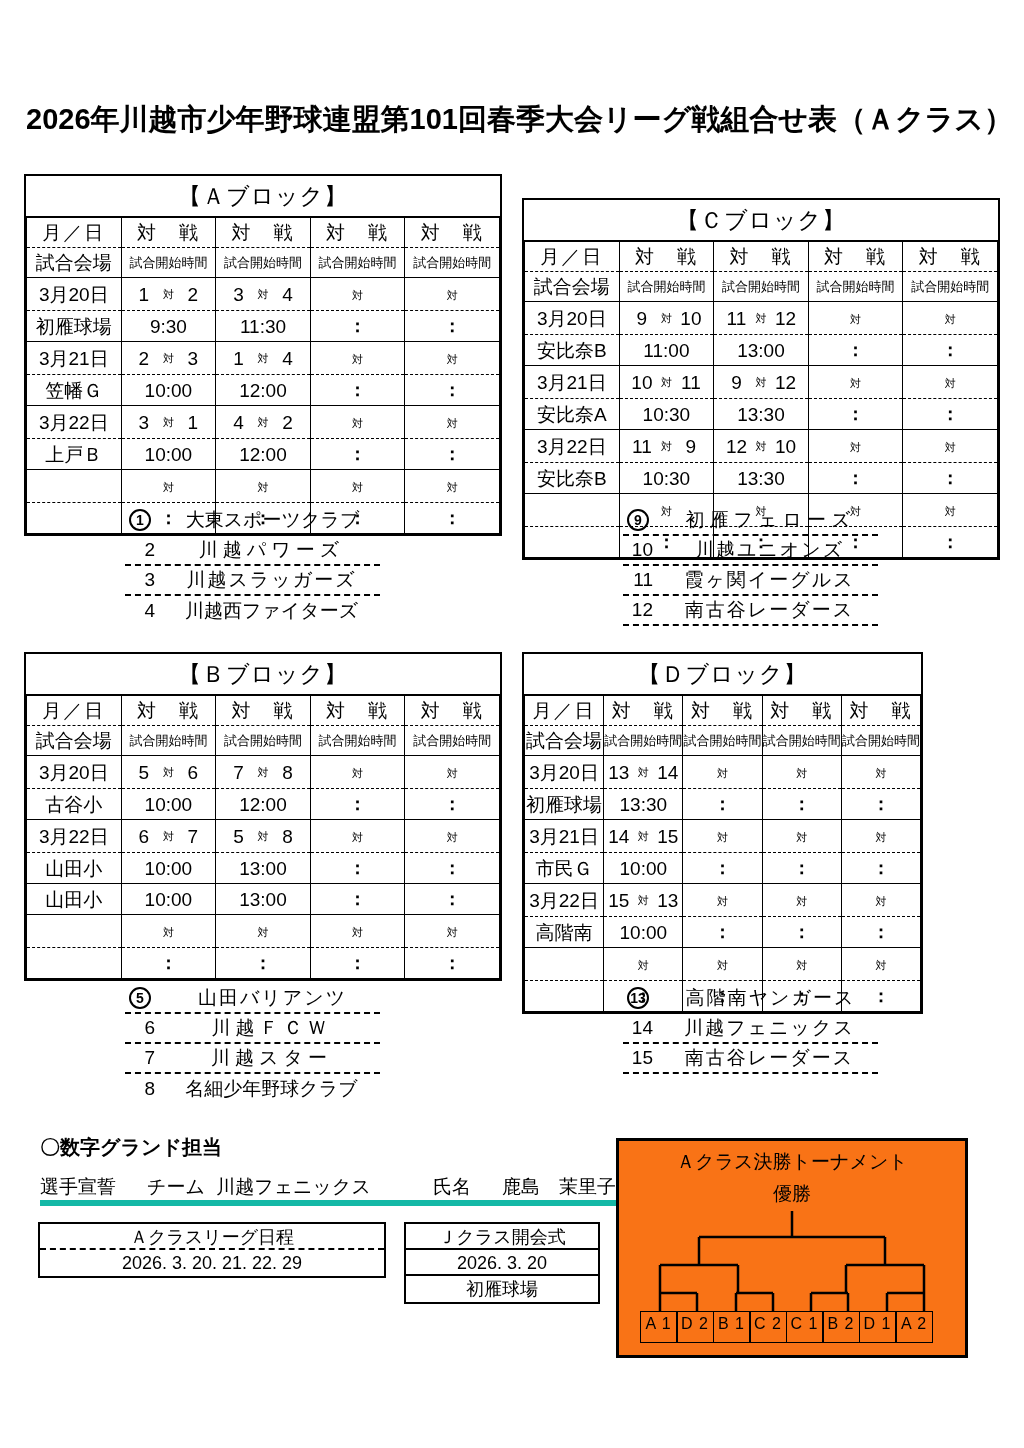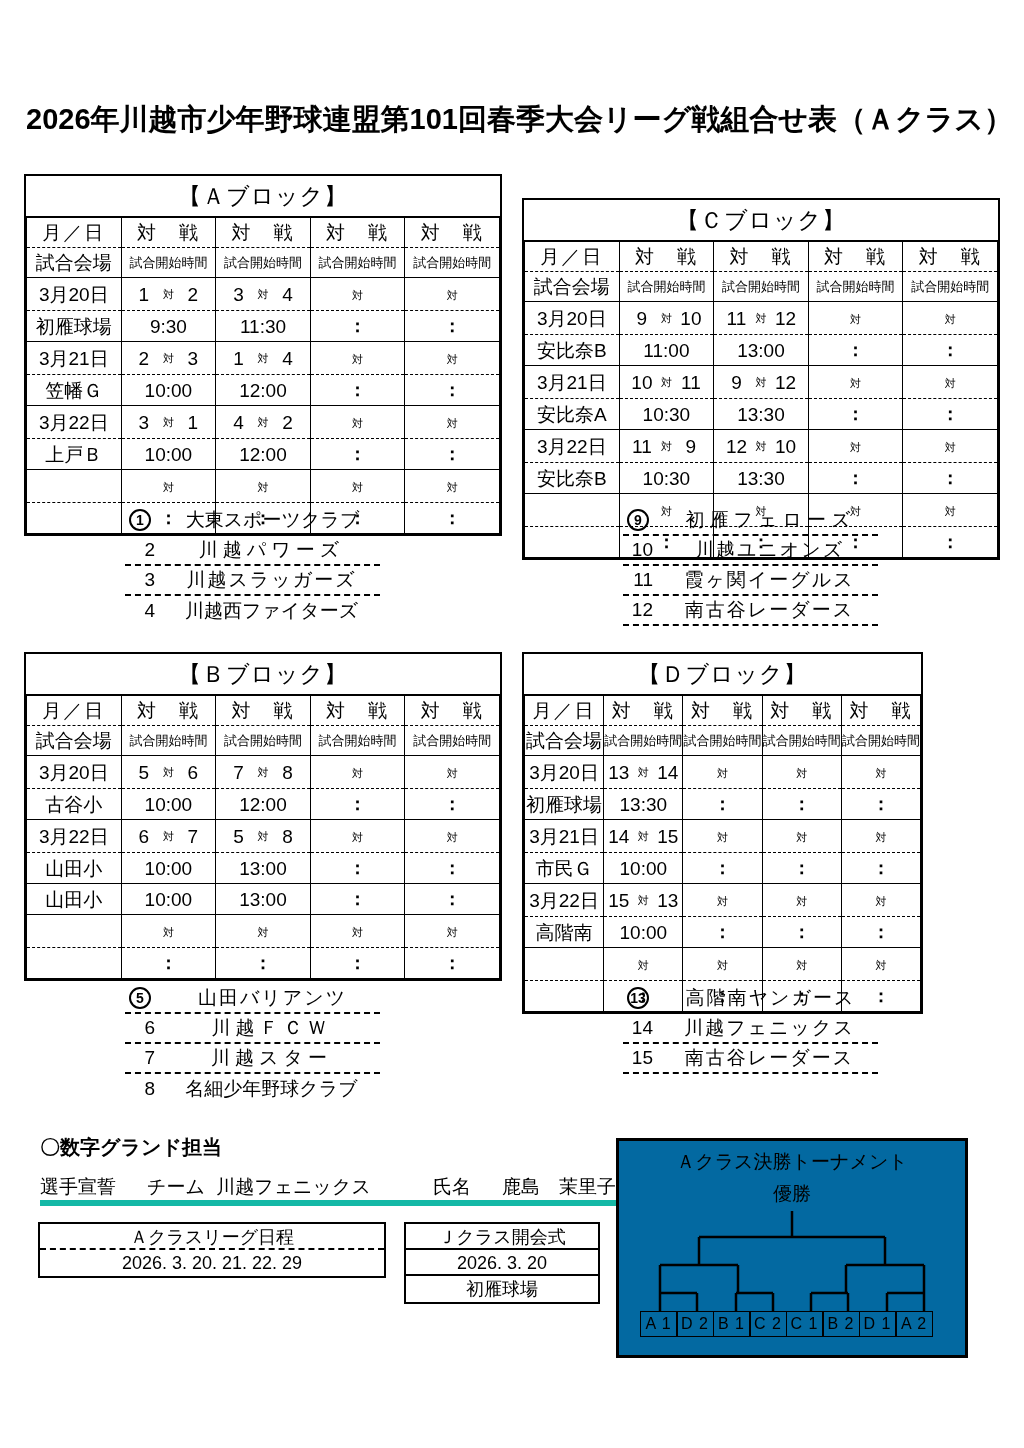--- a/index.html
+++ b/index.html
@@ -136,37 +136,37 @@
   .abox .row.t{ border-bottom:2px dashed #000; }
   .jbox{ left:404px; top:1222px; width:196px; }
   .jbox .row.t{ border-bottom:2px solid #000; }
   .jbox .row.m{ border-bottom:2px solid #000; }
 
   
   .bracket{
     position:absolute;
     left:616px; top:1138px; width:352px; height:220px;
     border:3px solid #000;
-    background:#0369a1;
+    background:#f97316;
   }
   .bracket .btitle{
     position:absolute; left:0; top:8px; width:100%;
     text-align:center; font-size:19px; white-space:nowrap;
   }
   .bracket .bchamp{
     position:absolute; left:0; top:40px; width:100%;
     text-align:center; font-size:19px;
   }
   .bracket svg{ position:absolute; left:0; top:0; }
   .slots{
     position:absolute; left:22px; top:170px;
     display:flex;
   }
   .slot{
-    width:38px; height:26px; line-height:24px;
+    width:38px; height:32px; line-height:24px;
     border:1.5px solid #000;
     margin-left:-1.5px;
     text-align:center; font-size:16px;
     letter-spacing:1px;
   }
 </style>
 </head>
 <body>
 
 <div class="page-title">2026年川越市少年野球連盟第101回春季大会リーグ戦組合せ表（Ａクラス）</div>

